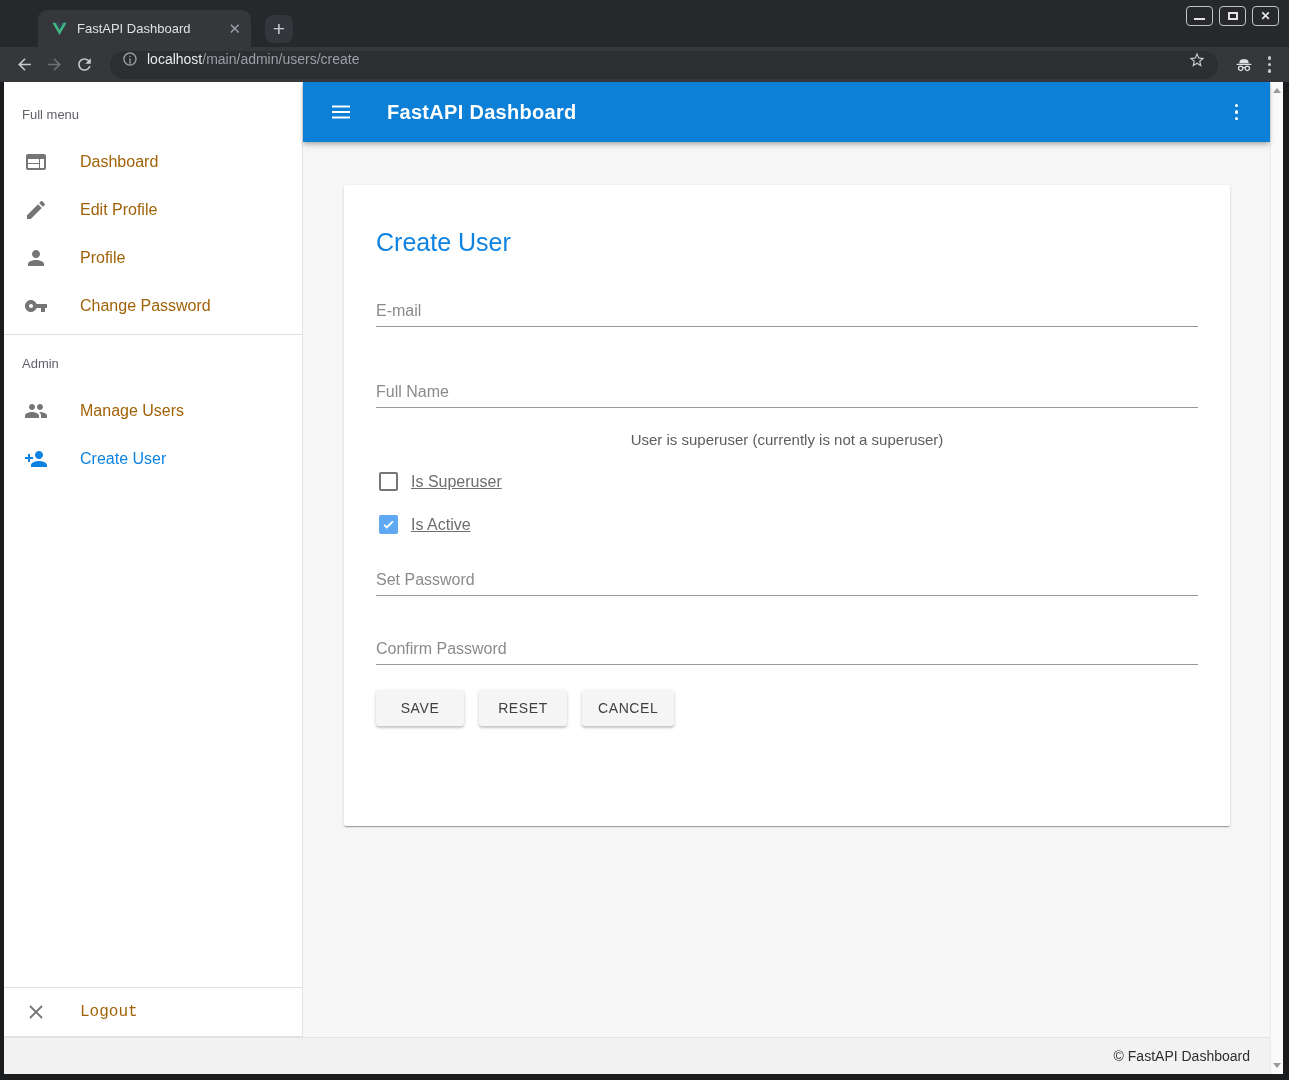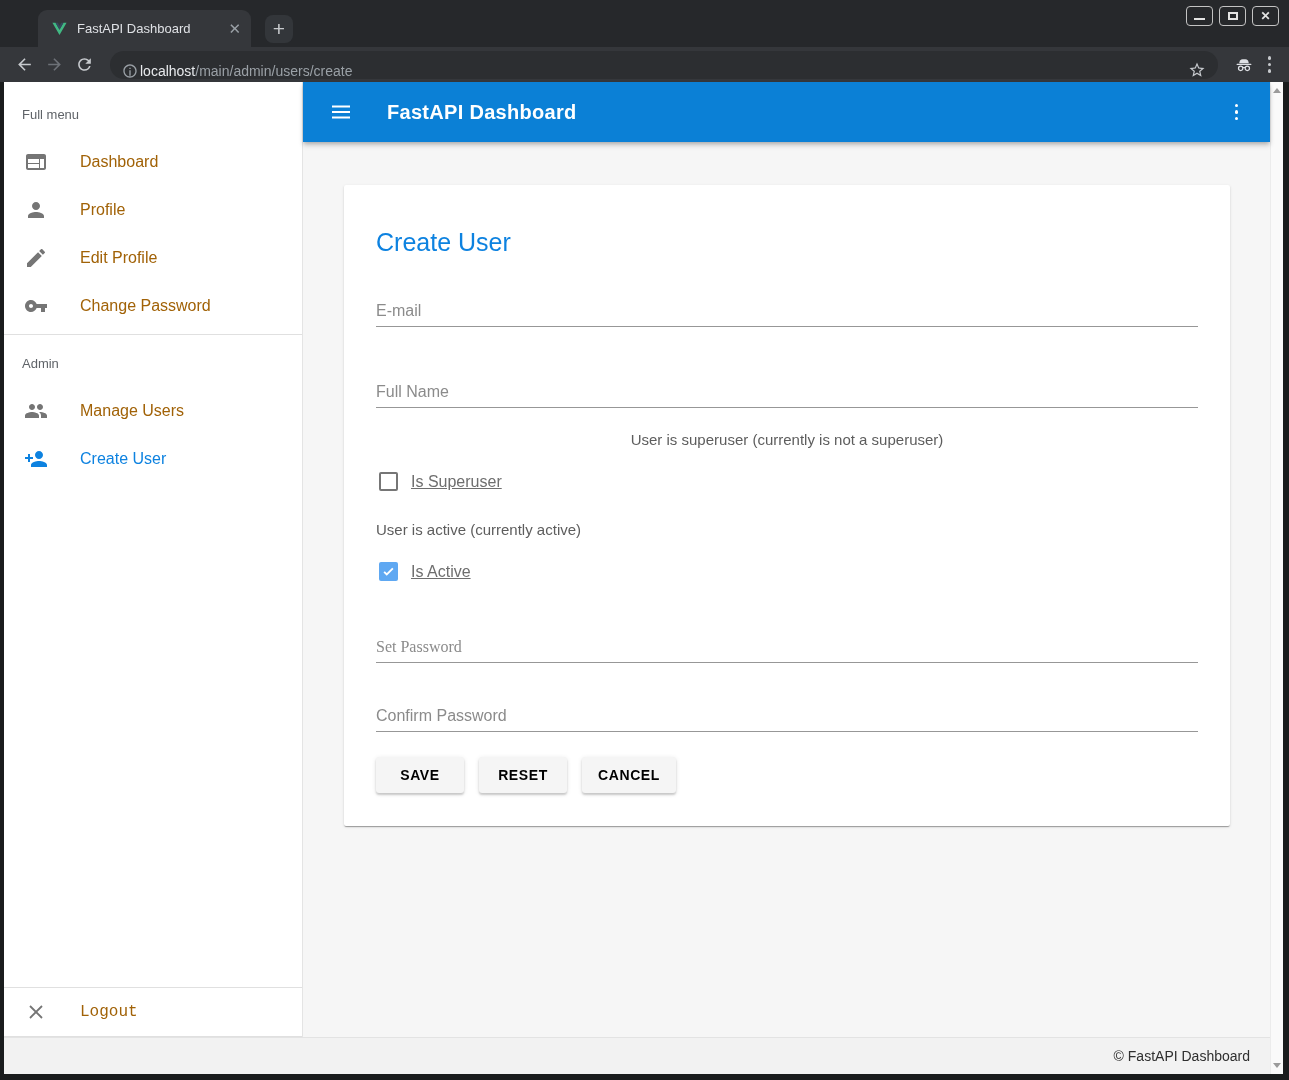--- a/index.html
+++ b/index.html
@@ -23,21 +23,21 @@
   .win-btn { width:27px; height:20px; border:1px solid #c3c3c3; border-radius:4px;
              display:flex; align-items:center; justify-content:center; color:#e3e3e3; }
   .wm-min { width:11px; border-top:2px solid #e3e3e3; margin-top:6px; }
   .wm-max { width:10px; height:8px; border:2px solid #e3e3e3; }
   .wm-x   { font-size:12px; line-height:1; font-weight:bold; }
 
   .toolbar { height:35px; margin:0 -6px 0 -4px; background:#35373b;
              display:flex; align-items:center; padding:0 12px; gap:6px; }
   .nav-btn { width:24px; height:24px; display:flex; align-items:center; justify-content:center; }
   .omnibox { flex:1; height:28px; background:#2c2e31; border-radius:14px;
-             display:flex; align-items:flex-end; gap:2px; padding:0 12px; margin:0 8px; }
+             display:flex; align-items:flex-start; gap:9px; padding:0 12px; margin:0 8px; }
   .url { font-size:14px; color:#e8eaed; white-space:nowrap; }
   .url .path { color:#9aa0a6; }
   .omni-star { margin-left:auto; }
   .kebab-dots { display:flex; flex-direction:column; gap:3px; padding:0 6px; }
   .kebab-dots i { width:3.5px; height:3.5px; border-radius:50%; background:#c7cace; }
 
   
   .page { flex:1; display:flex; min-height:0; background:#f6f6f6; }
   .page-left { flex:1; display:flex; flex-direction:column; min-width:0; }
   .page-body { flex:1; display:flex; min-height:0; }
@@ -65,37 +65,37 @@
   .appbar .kebab-dots i { background:#fff; }
 
   .content { flex:1; position:relative; overflow:hidden; }
   .card { position:absolute; left:41px; top:43px; width:886px; height:641px; background:#fff;
           border-radius:2px; padding:0 32px;
           box-shadow:0 2px 1px -1px rgba(0,0,0,.2), 0 1px 1px 0 rgba(0,0,0,.14), 0 1px 3px 0 rgba(0,0,0,.12); }
   .card-title { margin-top:42px; font-size:25px; font-weight:400; color:#0d82e0; line-height:31px; }
 
   .field { margin-top:43px; padding-bottom:6px; border-bottom:1px solid #979797; }
   .field.first { margin-top:55px; }
-  .field.gap-lg { margin-top:56px;font-family:Liberation Serif, serif; }
+  .field.gap-lg { margin-top:36px; }
   .field input { width:100%; border:none; outline:none; background:transparent;
                  font-size:16px; height:19px; color:#2b2b2b; font-family:inherit; }
   .field input::placeholder { color:#8b8b8b; opacity:1; }
 
   .hint { font-size:15px; color:#5d5d5d; }
   .hint.h1 { margin-top:23px;text-align:center; }
   .hint.h2 { margin-top:30px; }
   .check-row { margin-top:24px; display:flex; align-items:center; }
   .check-box { width:19px; height:19px; border:2px solid #767676; border-radius:2px;
                margin-left:3px; flex:none; display:flex; align-items:center; justify-content:center; }
   .check-box.checked { border:none; background:#5fa8f2; width:19px; height:19px; }
   .check-label { margin-left:13px; font-size:16px; color:#6e6e6e;text-decoration:underline; }
 
   .btn-row { margin-top:25px; display:flex; }
   .btn { min-width:88px; height:36px; padding:0 16px; margin-right:15px; border:none;
-         background:#f5f5f5; border-radius:3px; color:#000000; font-size:14px; font-weight:bold;
+         background:#f5f5f5; border-radius:3px; color:#404040; font-size:14px; font-weight:normal;
          letter-spacing:.6px; font-family:inherit; cursor:pointer;
          box-shadow:0 2px 2px 0 rgba(0,0,0,.17), 0 1px 5px 0 rgba(0,0,0,.1); }
 
   .footer { height:37px; background:#f2f2f2; border-top:1px solid #e3e3e3;
             display:flex; align-items:center; justify-content:flex-end; padding-right:20px; }
   .footer-text { font-size:14px; color:#2f2f2f; }
 
   
   .scrollbar { width:13px; background:#fafafa; border-left:1px solid #ececec;
                display:flex; flex-direction:column; justify-content:space-between;
@@ -194,33 +194,33 @@
               <svg viewBox="0 0 24 24" width="24" height="24" fill="#757575">
                   <path d="M20 4H4c-1.1 0-2 .9-2 2v12c0 1.1.9 2 2 2h16c1.1 0 2-.9 2-2V6c0-1.1-.9-2-2-2zm-5 14H4v-4h11v4zm0-5H4V9h11v4zm5 5h-4V9h4v9z"></path>
                 </svg>
             </span>
             <span class="s-label">Dashboard</span>
           </div>
 
           <div class="side-item">
             <span class="s-icon">
               <svg viewBox="0 0 24 24" width="24" height="24" fill="#757575">
+                  <path d="M3 17.25V21h3.75L17.81 9.94l-3.75-3.75L3 17.25zM20.71 7.04c.39-.39.39-1.02 0-1.41l-2.34-2.34c-.39-.39-1.02-.39-1.41 0l-1.83 1.83 3.75 3.75 1.83-1.83z"></path>
+                </svg>
+            </span>
+            <span class="s-label">Edit Profile</span>
+          </div>
+
+          <div class="side-item">
+            <span class="s-icon">
+              <svg viewBox="0 0 24 24" width="24" height="24" fill="#757575">
                   <path d="M12 12c2.21 0 4-1.79 4-4s-1.79-4-4-4-4 1.79-4 4 1.79 4 4 4zm0 2c-2.67 0-8 1.34-8 4v2h16v-2c0-2.66-5.33-4-8-4z"></path>
                 </svg>
             </span>
             <span class="s-label">Profile</span>
-          </div>
-
-          <div class="side-item">
-            <span class="s-icon">
-              <svg viewBox="0 0 24 24" width="24" height="24" fill="#757575">
-                  <path d="M3 17.25V21h3.75L17.81 9.94l-3.75-3.75L3 17.25zM20.71 7.04c.39-.39.39-1.02 0-1.41l-2.34-2.34c-.39-.39-1.02-.39-1.41 0l-1.83 1.83 3.75 3.75 1.83-1.83z"></path>
-                </svg>
-            </span>
-            <span class="s-label">Edit Profile</span>
           </div>
 
           <div class="side-item">
             <span class="s-icon">
               <svg viewBox="0 0 24 24" width="24" height="24" fill="#757575">
                   <path d="M12.65 10C11.83 7.67 9.61 6 7 6c-3.31 0-6 2.69-6 6s2.69 6 6 6c2.61 0 4.83-1.67 5.65-4H17v4h4v-4h2v-4H12.65zM7 14c-1.1 0-2-.9-2-2s.9-2 2-2 2 .9 2 2-.9 2-2 2z"></path>
                 </svg>
             </span>
             <span class="s-label">Change Password</span>
           </div>
@@ -287,21 +287,20 @@
                 <input type="text" placeholder="Full Name" style="">
               </div>
 
               <div class="hint h1">User is superuser (currently is not a superuser)</div>
 
               <div class="check-row">
                 <span class="check-box"></span>
                 <span class="check-label">Is Superuser</span>
               </div>
 
-              <div class="hint h2">User is active (currently active)</div>
 
               <div class="check-row">
                 <span class="check-box checked">
                   <svg width="15" height="15" viewBox="0 0 24 24">
                       <path d="M5 12.5l4.2 4.2L19 7" stroke="#fff" stroke-width="3" fill="none"></path>
                     </svg>
                 </span>
                 <span class="check-label">Is Active</span>
               </div>
 

